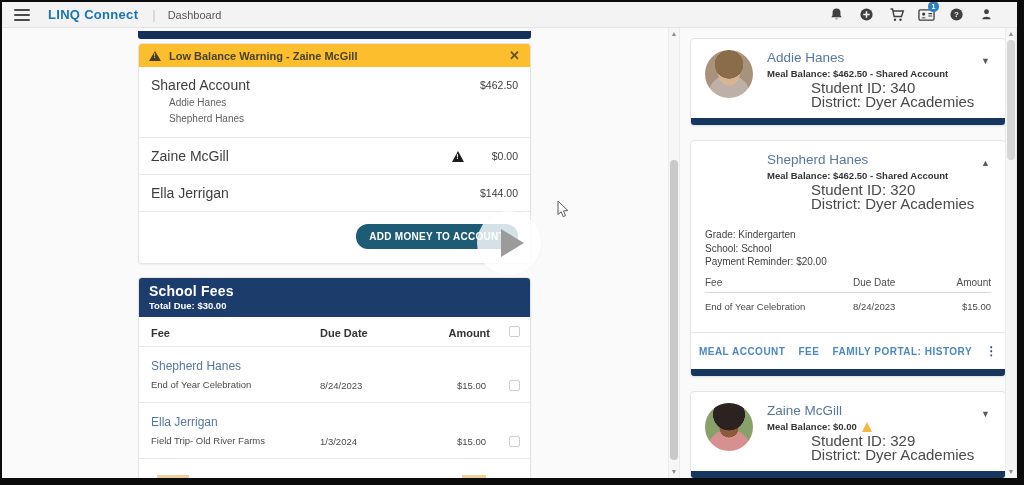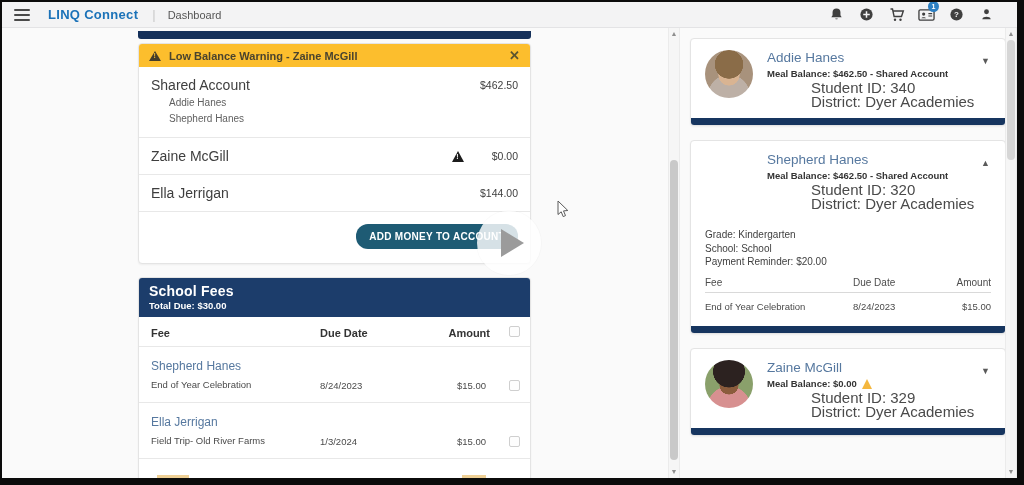--- a/index.html
+++ b/index.html
@@ -321,20 +321,26 @@
       <div>Payment Reminder: $20.00</div>
     </div>
     <div class="mini-grid">
       <span class="mini-th">Fee</span>
       <span class="mini-th">Due Date</span>
       <span class="mini-th r">Amount</span>
       <span class="mini-td">End of Year Celebration</span>
       <span class="mini-td">8/24/2023</span>
       <span class="mini-td r">$15.00</span>
     </div>
+    <div class="slinks">
+      <span class="slink">MEAL ACCOUNT</span>
+      <span class="slink">FEE</span>
+      <span class="slink">FAMILY PORTAL: HISTORY</span>
+      <span class="dots">⋮</span>
+    </div>
     <div class="navy-bottom"></div>
   </section>
 
   <section class="scard">
     <div class="shead">
       <div class="avatar av-zaine"></div>
       <div class="sinfo">
         <div class="sname">Zaine McGill</div>
         <div class="sline-b">
           <span>Meal Balance: $0.00</span>

